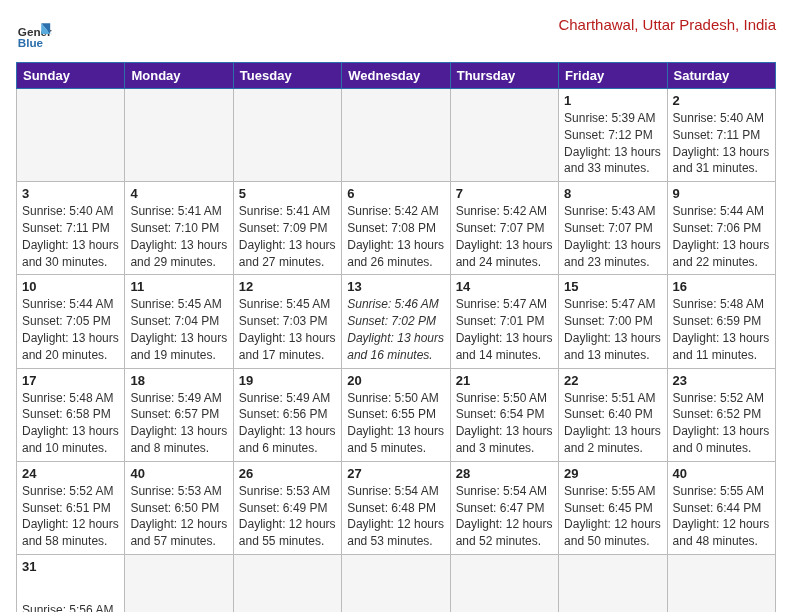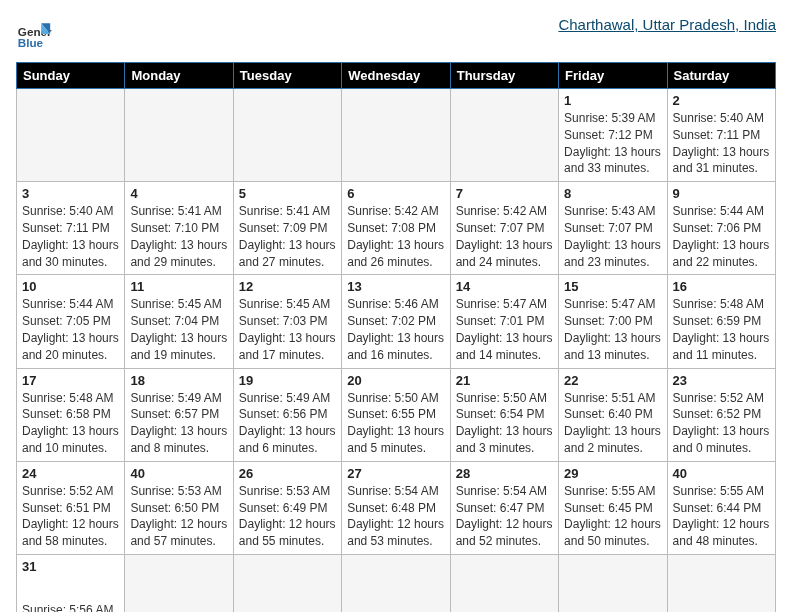--- a/index.html
+++ b/index.html
@@ -35,30 +35,29 @@
       text-align: right;
     }
     .calendar-title {
       font-size: 36px;
       font-weight: normal;
       color: #222;
       line-height: 1.1;
     }
     .calendar-subtitle {
       font-size: 15px;
-      color: #0c4a6e;
-      text-decoration: underline;
+      color: #b91c1c;
     }
     table {
       width: 100%;
       border-collapse: collapse;
       table-layout: fixed;
     }
     thead tr th {
-      background: #000000;
+      background: #4c1d95;
       color: #fff;
       text-align: left;
       padding: 5px 6px;
       font-size: 13px;
       font-weight: bold;
       border: 1px solid #2c6fad;
     }
     tbody tr td {
       border: 1px solid #bbb;
       vertical-align: top;
@@ -207,21 +206,21 @@
           </td>
           <td>
             <span class="day-number">12</span>
             <div class="day-info" style="white-space: pre-line;">Sunrise: 5:45 AM
 Sunset: 7:03 PM
 Daylight: 13 hours
 and 17 minutes.</div>
           </td>
           <td>
             <span class="day-number">13</span>
-            <div class="day-info" style="white-space: pre-line;">Sunrise: 5:46 AM
+            <div class="day-info" style="white-space: pre-line; font-style: italic;">Sunrise: 5:46 AM
 Sunset: 7:02 PM
 Daylight: 13 hours
 and 16 minutes.</div>
           </td>
           <td>
             <span class="day-number">14</span>
             <div class="day-info" style="white-space: pre-line;">Sunrise: 5:47 AM
 Sunset: 7:01 PM
 Daylight: 13 hours
 and 14 minutes.</div>

